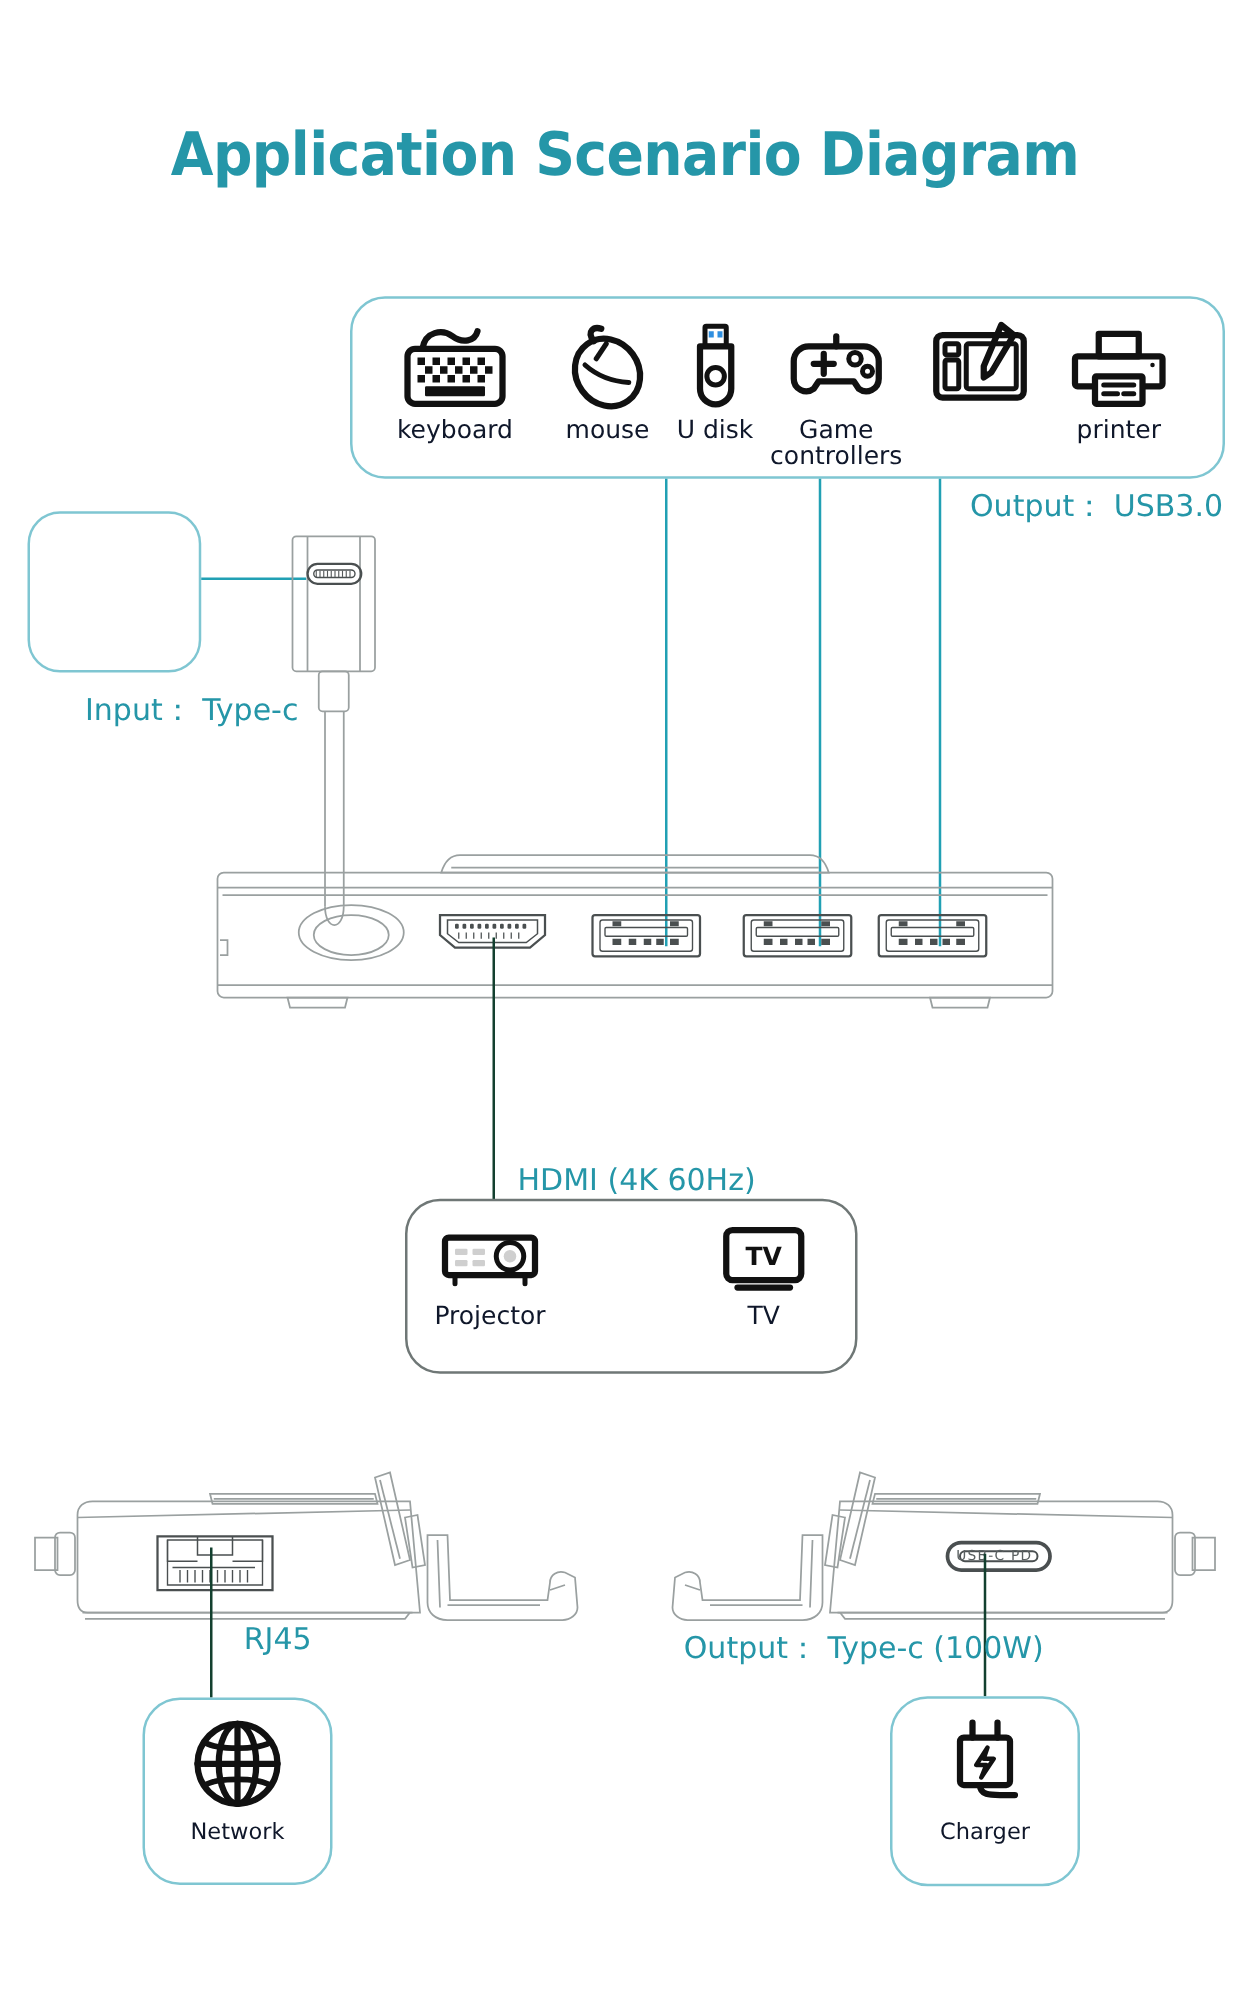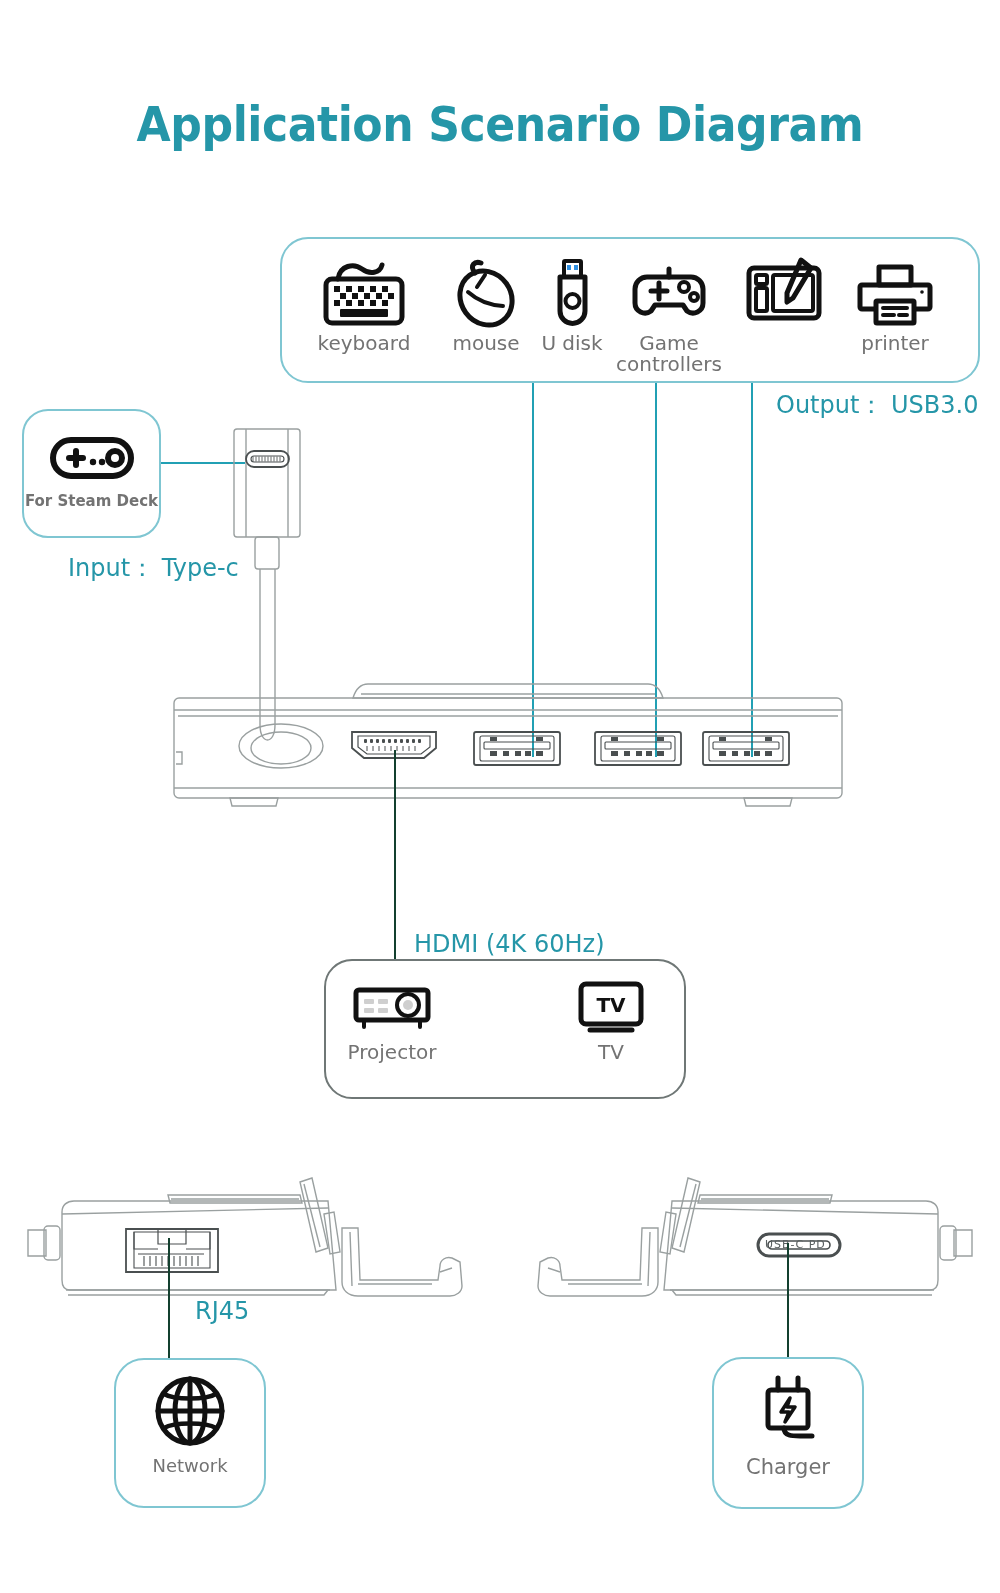--- a/index.html
+++ b/index.html
@@ -54,21 +54,21 @@
   }
   .icon-cell .icon-wrap {
     height: 78px;
     display: flex;
     align-items: flex-end;
     justify-content: center;
   }
   .icon-cell .cap {
     margin-top: 4px;
     font-size: 20px;
-    color: #737373;
+    color: #0f172a;
     line-height: 1.06;
     white-space: pre-line;
   }
 
   
   .teal-label {
     position: absolute;
     color: #2596a8;
     font-size: 24px;
     white-space: nowrap;
@@ -201,32 +201,20 @@
   </div>
 
   <div class="vline" style="left:532px; top:383px; height:374px;"></div>
   <div class="vline" style="left:655px; top:383px; height:374px;"></div>
   <div class="vline" style="left:751px; top:383px; height:374px;"></div>
 
   <div class="teal-label" style="left:776px; top:389px;">Output： USB3.0</div>
 
   <div class="group-box" style="left:22px; top:409px; width:139px; height:129px; border-radius:26px;"></div>
 
-  <div class="icon-cell" style="left:22px; top:430px; width:139px;">
-    <div class="icon-wrap" style="height:56px; align-items:center;">
-      <svg width="86" height="44" viewBox="0 0 86 44">
-        <rect class="stroke-dark" x="4" y="4" width="78" height="36" rx="18" style="stroke-width:6"></rect>
-        <path class="stroke-dark" d="M20 22 L34 22 M27 15 L27 29" style="stroke-width:6"></path>
-        <circle class="fill-dark" cx="44" cy="26" r="3.2"></circle>
-        <circle class="fill-dark" cx="53" cy="26" r="3.2"></circle>
-        <circle class="stroke-dark" cx="66" cy="22" r="7" style="stroke-width:6"></circle>
-      </svg>
-    </div>
-    <div class="cap" style="font-size:15px; font-weight:bold; margin-top:8px;">For Steam Deck</div>
-  </div>
 
   <div class="hline" style="left:161px; top:462px; width:84px;"></div>
 
   <div class="teal-label" style="left:68px; top:552px;text-align:center;">Input： Type-c</div>
 
   <svg class="abs" style="left:222px; top:425px;" width="110" height="345" viewBox="0 0 110 345">
 
     <rect class="dev" x="12" y="4" width="66" height="108" rx="3" fill="#ffffff"></rect>
     <path class="dev" d="M24 4 L24 112 M66 4 L66 112"></path>
 
@@ -464,28 +452,29 @@
     <g>
       <rect class="dev-port" x="240" y="82" width="82" height="22" rx="11" fill="#ffffff" style="stroke-width:3"></rect>
       <rect class="dev-port" x="250" y="89" width="62" height="8" rx="4" fill="#ffffff" style="stroke-width:1.6"></rect>
     </g>
   </svg>
 
   <div class="port-label" style="left:765px; top:1238px;">USB-C  PD</div>
 
   <div class="vline dark" style="left:787px; top:1243px; height:114px;"></div>
 
+  <div class="teal-label" style="left:547px; top:1302px;">Output： Type-c (100W)</div>
 
   <div class="group-box" style="left:712px; top:1357px; width:152px; height:152px; border-radius:30px;"></div>
 
   <div class="icon-cell" style="left:712px; top:1372px; width:152px;">
     <div class="icon-wrap" style="height:78px; align-items:center;">
       <svg width="72" height="74" viewBox="0 0 72 74">
         <path class="stroke-dark" d="M26 4 L26 16 M46 4 L46 16"></path>
         <rect class="stroke-dark" x="16" y="16" width="40" height="38" rx="3"></rect>
         <path class="stroke-dark" d="M38 24 L29 38 L37 38 L33 48 L43 33 L35 33 Z" style="stroke-width:3.5"></path>
         <path class="stroke-dark" d="M32 54 C32 62, 40 62, 48 62 L60 62"></path>
       </svg>
     </div>
-    <div class="cap" style="font-size:21px; margin-top:6px;">Charger</div>
+    <div class="cap" style="font-size:18px; margin-top:6px;">Charger</div>
   </div>
 
 </div>
 
 </body></html>

